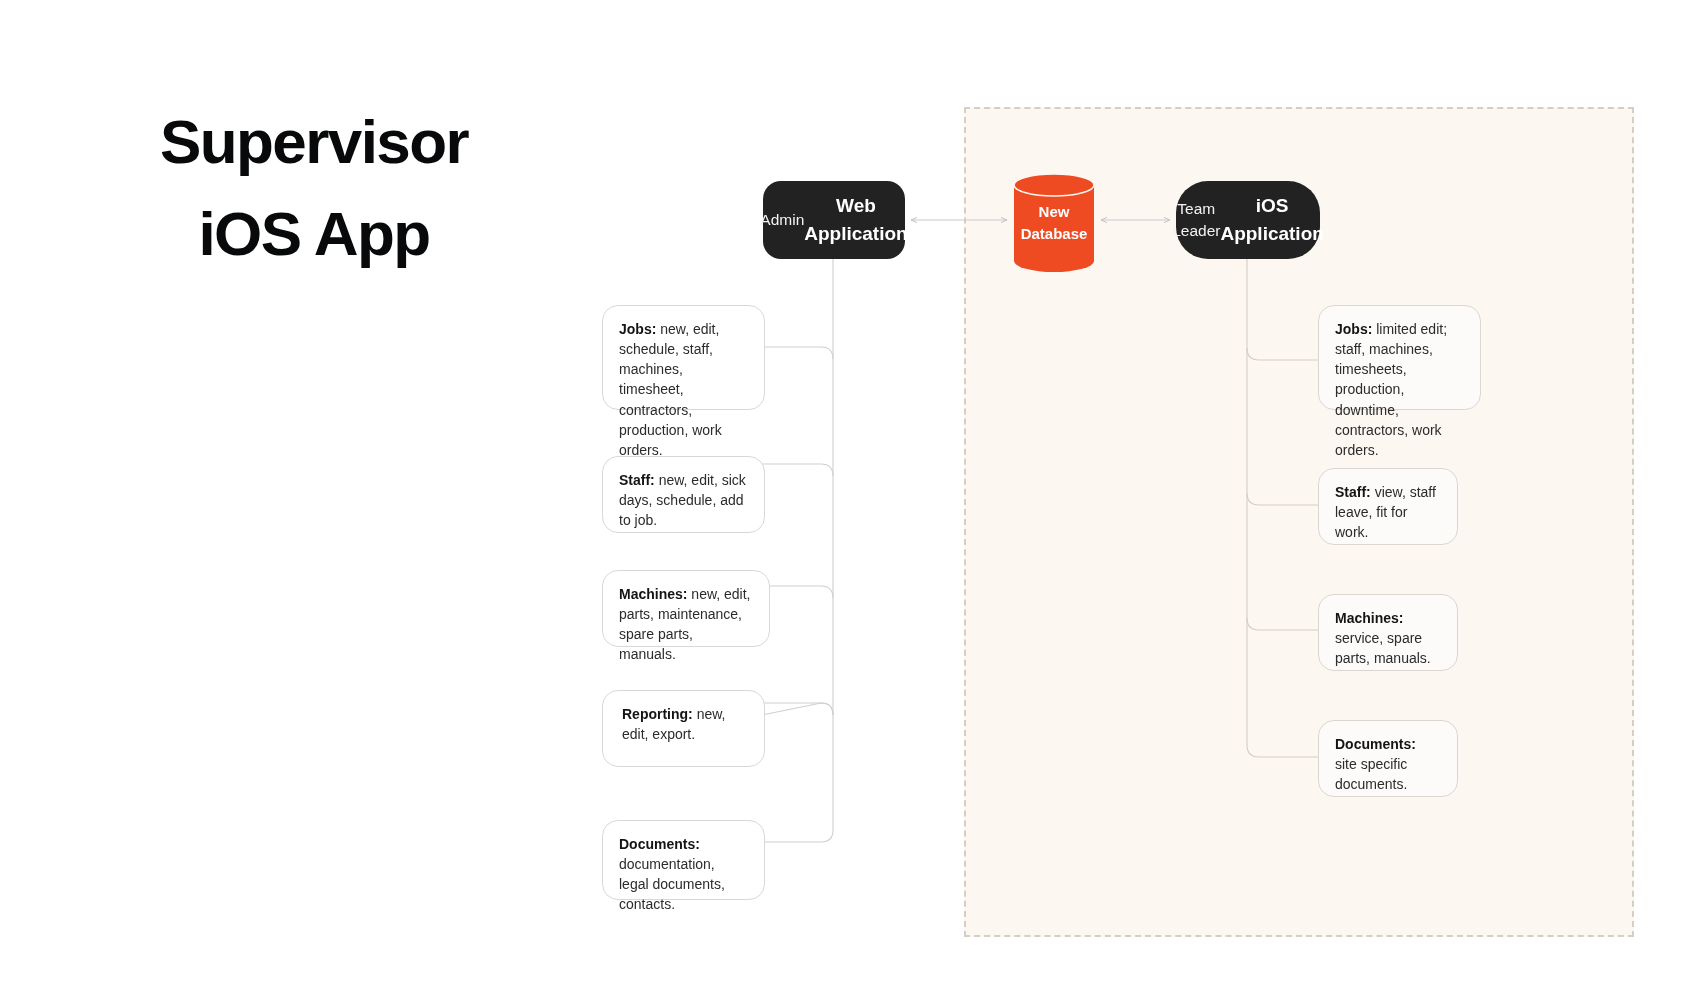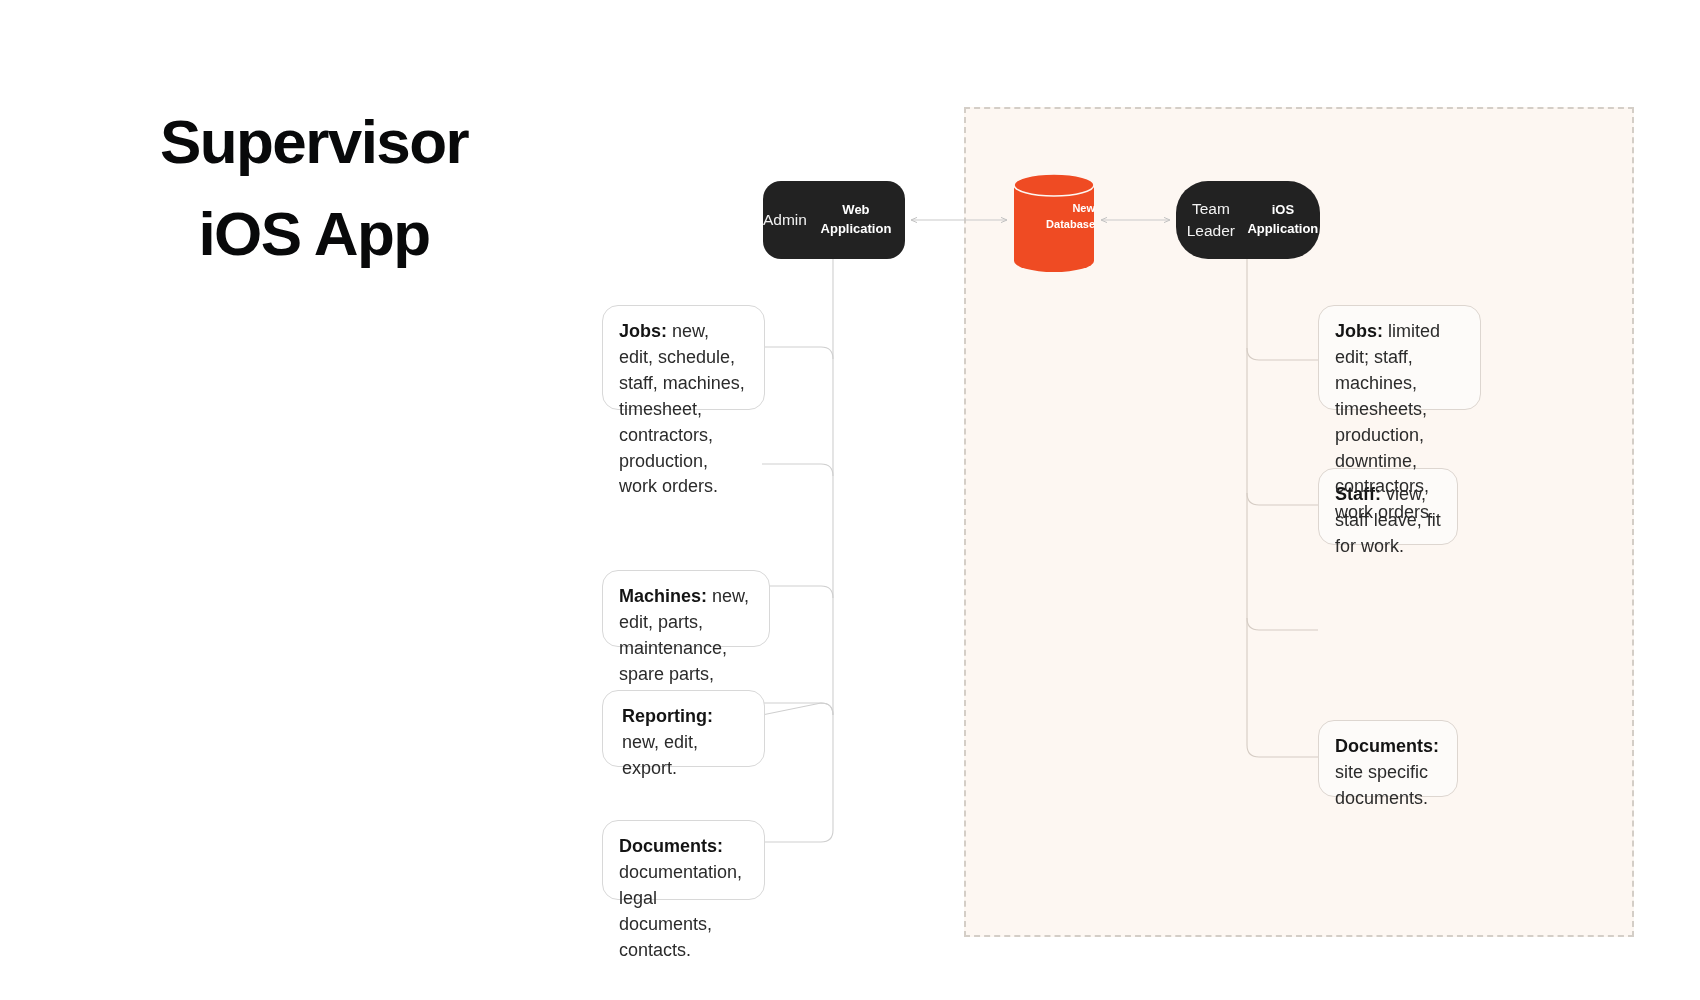--- a/index.html
+++ b/index.html
@@ -69,21 +69,21 @@
     text-align: center;
     box-sizing: border-box;
   }
   .node .ln1 {
     font-size: 15.5px;
     font-weight: 400;
     line-height: 1.45;
     color: #f2f2f2;
   }
   .node .ln2 {
-    font-size: 13px;
+    font-size: 19px;
     font-weight: 700;
     line-height: 1.45;
     color: #ffffff;
   }
   #node-admin {
     left: 763px;
     top: 181px;
     width: 142px;
     height: 78px;
   }
@@ -102,37 +102,37 @@
     top: 173px;
     width: 82px;
     height: 100px;
   }
   #db-node svg { display: block; }
   #db-label {
     position: absolute;
     left: 0;
     top: 28px;
     width: 82px;
-    text-align: right;
+    text-align: center;
     color: #ffffff;
-    font-size: 11px;
+    font-size: 15px;
     font-weight: 700;
     line-height: 1.45;
     pointer-events: none;
   }
 
   
   .card {
     position: absolute;
     background: #ffffff;
     border: 1px solid #d8d8d8;
     border-radius: 16px;
     box-sizing: border-box;
     padding: 13px 16px 13px 16px;
-    font-size: 18px;
+    font-size: 14px;
     line-height: 1.44;
     color: #2b2b2b;
   }
   .card.on-scope { background: #fdfbf9; border-color: #ddd6d0; }
   .card b { font-weight: 700; color: #141414; }
 </style>
 </head>
 <body>
 
 <div id="canvas">
@@ -197,20 +197,23 @@
 
   <div class="node" id="node-team-leader">
     <span class="ln1">Team Leader</span>
     <span class="ln2">iOS Application</span>
   </div>
 
   <div class="card" style="left:602px; top:305px; width:163px; height:105px;">
     <b>Jobs:</b><span> new, edit, schedule, staff, machines, timesheet, contractors, production, work orders.</span>
   </div>
 
+  <div class="card" style="left:602px; top:456px; width:163px; height:77px;">
+    <b>Staff:</b><span> new, edit, sick days, schedule, add to job.</span>
+  </div>
 
   <div class="card" style="left:602px; top:570px; width:168px; height:77px;">
     <b>Machines:</b><span> new, edit, parts, maintenance, spare parts, manuals.</span>
   </div>
 
   <div class="card" style="left:602px; top:690px; width:163px; height:77px;padding-left:19px;">
     <b>Reporting:</b><span> new, edit, export.</span>
   </div>
 
   <div class="card" style="left:602px; top:808px; width:163px; height:80px;margin-top:12px;">
@@ -218,18 +221,21 @@
   </div>
 
   <div class="card on-scope" style="left:1318px; top:468px; width:140px; height:77px;">
     <b>Staff:</b><span> view, staff leave, fit for work.</span>
   </div>
 
   <div class="card on-scope" style="left:1318px; top:305px; width:163px; height:105px;">
     <b>Jobs:</b><span> limited edit; staff, machines, timesheets, production, downtime, contractors, work orders.</span>
   </div>
 
+  <div class="card on-scope" style="left:1318px; top:594px; width:140px; height:77px;">
+    <b>Machines:</b><span> service, spare parts, manuals.</span>
+  </div>
 
   <div class="card on-scope" style="left:1318px; top:720px; width:140px; height:77px;">
     <b>Documents:</b><span> site specific documents.</span>
   </div>
 
 </div>
 
 </body></html>

